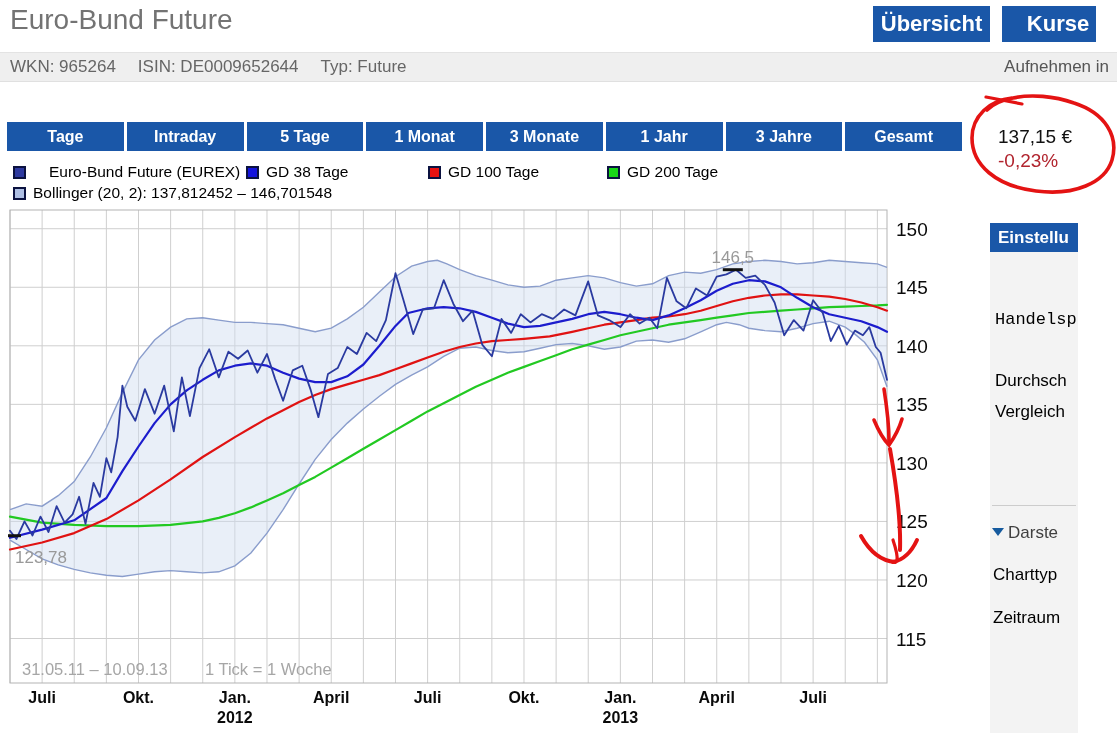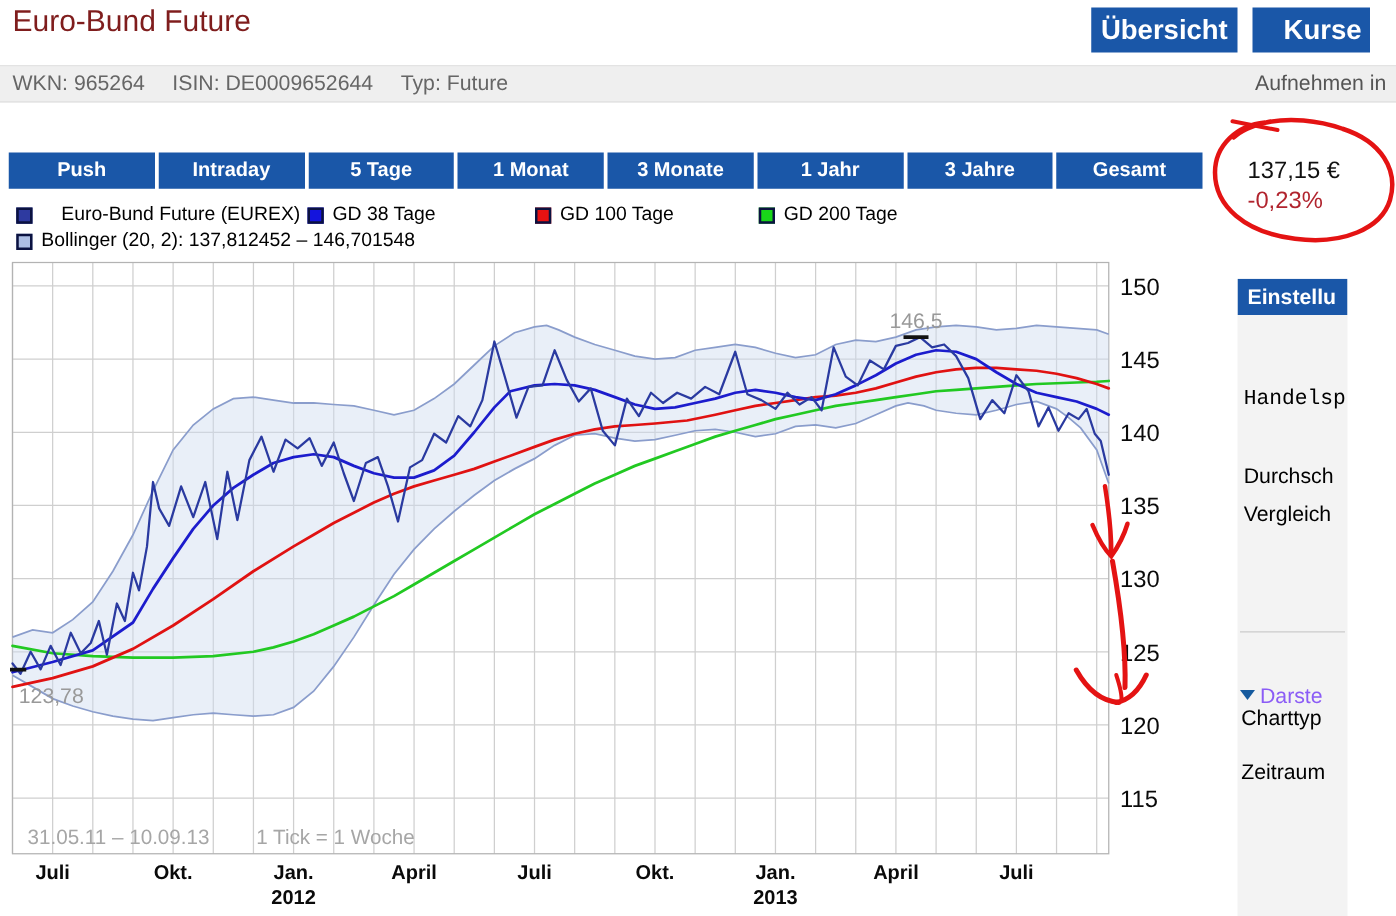--- a/index.html
+++ b/index.html
@@ -1,19 +1,19 @@
 <!DOCTYPE html>
 <html><head>
 <meta charset="utf-8">
 <style>
   html,body{margin:0;padding:0;background:#fff;}
   #page{position:relative;width:1117px;height:733px;overflow:hidden;background:#fff;
         font-family:"Liberation Sans", sans-serif;}
   .abs{position:absolute;}
-  #page-title{left:10px;top:4px;font-size:24px;color:#7f1d1d;letter-spacing:0;}
+  #page-title{left:10px;top:4px;font-size:28px;color:#737373;letter-spacing:0;}
   .top-btn{top:6px;height:36px;background:#1a57a8;color:#fff;font-weight:bold;font-size:22px;
            display:flex;align-items:center;justify-content:center;cursor:pointer;}
   #btn-uebersicht{left:873px;width:117px;}
   #btn-kurse{left:1002px;width:76px;padding-left:18px;}
   #info-bar{left:0;top:52px;width:1117px;height:30px;background:#efefef;
             border-top:1px solid #e3e3e3;border-bottom:1px solid #e0e0e0;box-sizing:border-box;}
   #info-items{position:absolute;left:10px;top:0;height:28px;display:flex;align-items:center;
               color:#666;font-size:17px;}
   #info-items span{margin-right:22px;}
   #info-right{position:absolute;right:8px;top:0;height:28px;display:flex;align-items:center;
@@ -25,21 +25,21 @@
   .legend-sq{width:9px;height:9px;border:2px solid #0b1240;margin-right:7px;flex:none;}
   .legend-label{font-size:15.5px;color:#000;white-space:nowrap;}
   #quote{left:998px;top:125px;line-height:1.25;}
   #quote-price{font-size:19px;color:#111;}
   #quote-change{font-size:19px;color:#b1242e;}
   #sidebar{left:990px;top:223px;width:88px;height:510px;background:#f3f3f3;overflow:hidden;}
   #sidebar-header{height:29px;background:#1a57a8;color:#fff;font-weight:bold;font-size:17px;
                   line-height:29px;padding-left:8px;white-space:nowrap;cursor:pointer;}
   .sb-item{position:absolute;left:5px;font-size:17px;color:#000;white-space:nowrap;cursor:pointer;}
   #sb-divider{position:absolute;left:2px;top:282px;width:84px;border-top:1px solid #ccc;}
-  #sb-section{position:absolute;left:2px;top:300px;font-size:17px;color:#8b5cf6;white-space:nowrap;cursor:pointer;margin-top:24px;}
+  #sb-section{position:absolute;left:2px;top:300px;font-size:17px;color:#404040;white-space:nowrap;cursor:pointer;}
   #sb-section .tri{display:inline-block;width:0;height:0;border-left:6px solid transparent;
        border-right:6px solid transparent;border-top:8px solid #155a9e;margin-right:4px;vertical-align:2px;}
   svg{position:absolute;left:0;top:0;}
   #annot-svg{pointer-events:none;z-index:10;}
 </style>
 </head>
 <body>
 
 <div id="page">
   <div class="abs" id="page-title">Euro-Bund Future</div>
@@ -49,21 +49,21 @@
   <div class="abs" id="info-bar">
     <div id="info-items">
         <span>WKN: 965264</span>
         <span>ISIN: DE0009652644</span>
         <span>Typ: Future</span>
       </div>
     <div id="info-right">Aufnehmen in</div>
   </div>
 
   <div class="abs" id="range-row">
-      <div class="range-btn">Push</div>
+      <div class="range-btn">Tage</div>
       <div class="range-btn">Intraday</div>
       <div class="range-btn">5 Tage</div>
       <div class="range-btn">1 Monat</div>
       <div class="range-btn">3 Monate</div>
       <div class="range-btn">1 Jahr</div>
       <div class="range-btn">3 Jahre</div>
       <div class="range-btn">Gesamt</div>
     </div>
 
   <div id="legend">

